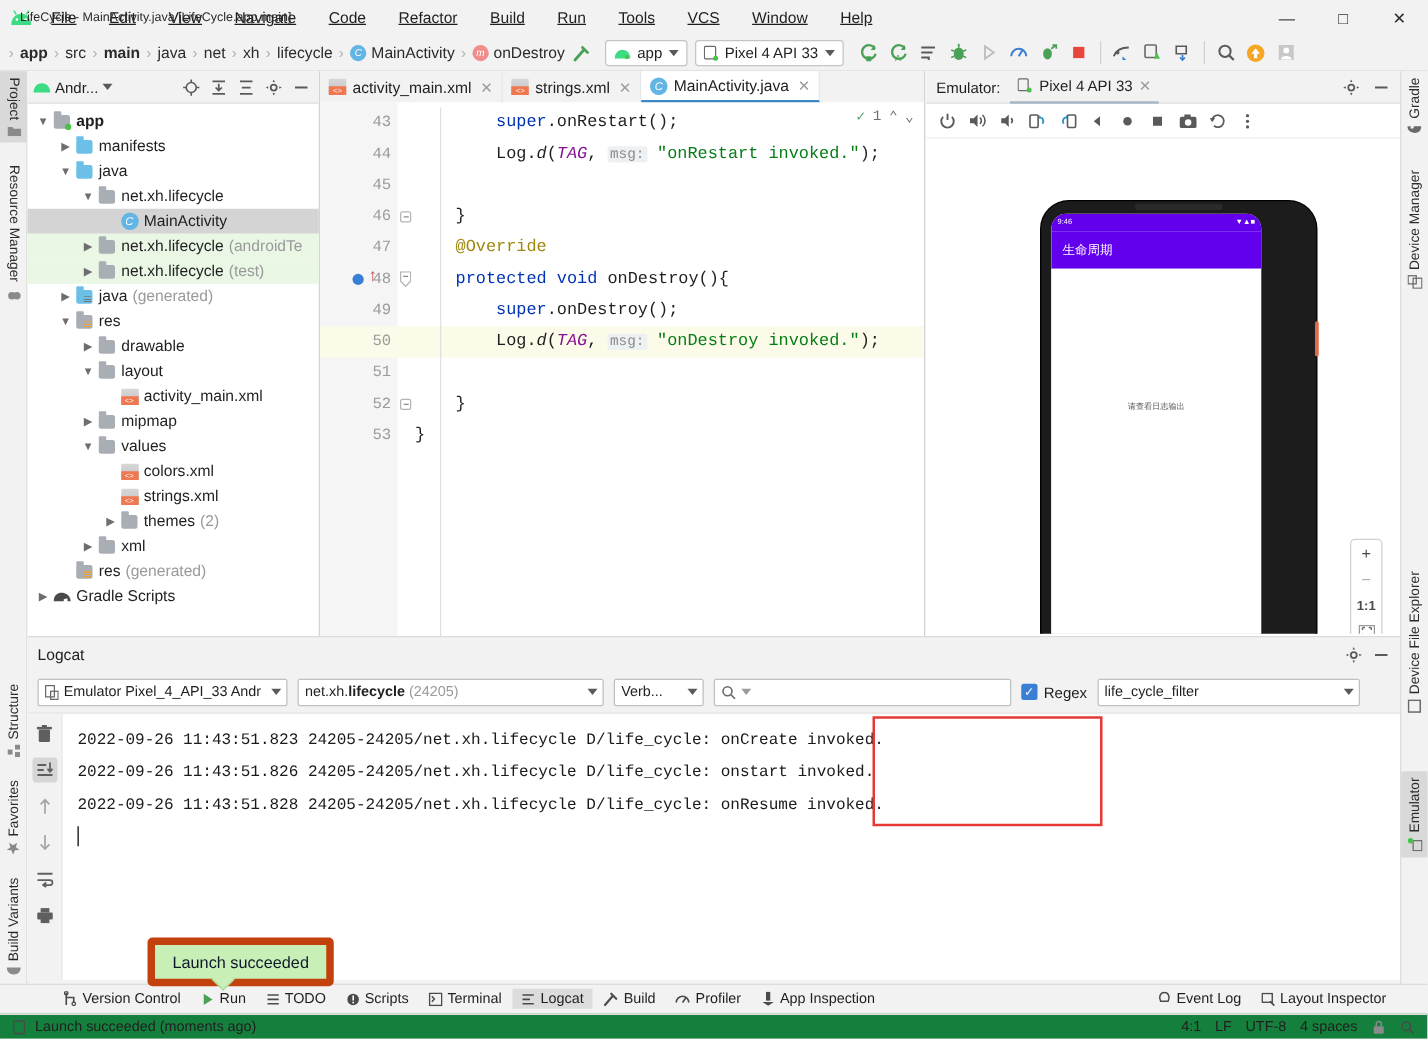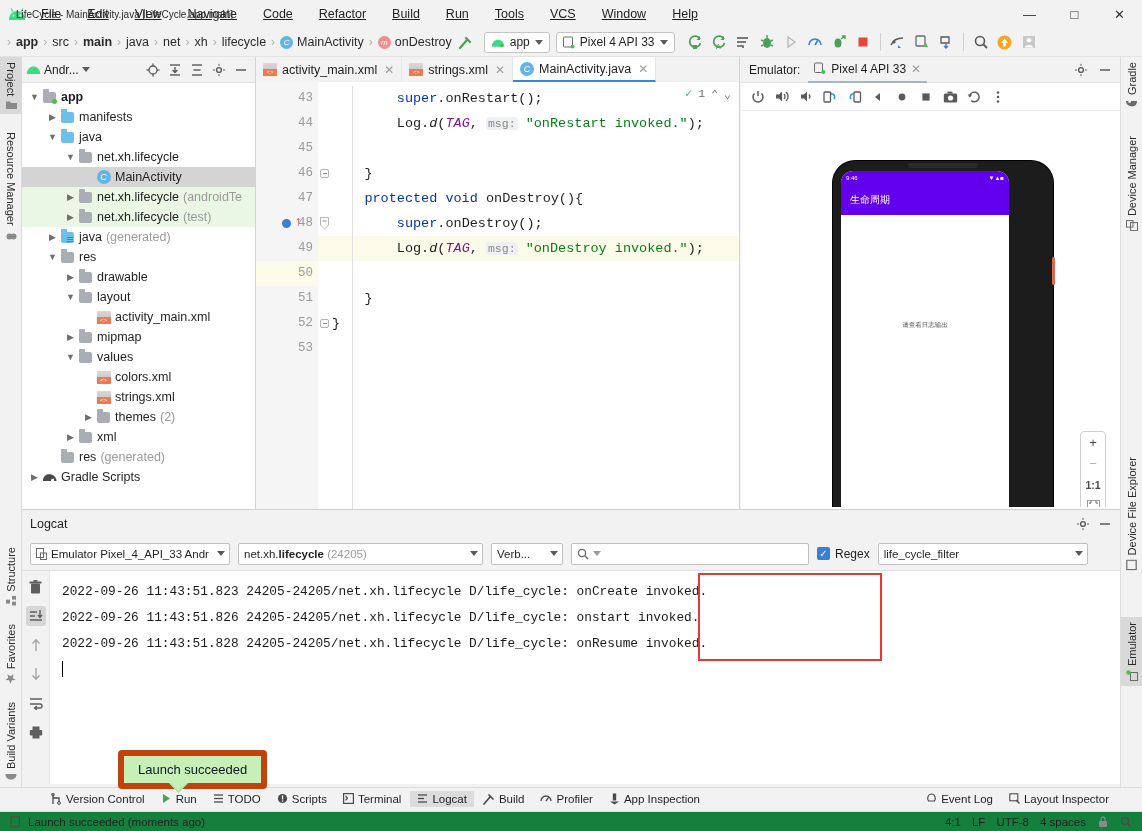--- a/index.html
+++ b/index.html
@@ -272,21 +272,21 @@
     background:#c7efb6; border-right:1px solid #a8d89a; border-bottom:1px solid #a8d89a;
     transform: rotate(45deg);
   }
 
   
   .toolbar-bottom {
     position:absolute; left:0; bottom: 22px; width: 1142px; height: 22px;
     background:#f2f2f2; display:flex; align-items:center; padding-left: 44px; gap:2px;
     border-top:1px solid #dcdcdc; font-size: 11.5px;
   }
-  .bt { display:flex; align-items:center; gap:4px; padding: 2px 7px; white-space:nowrap; }
+  .bt { display:flex; align-items:flex-end; gap:4px; padding: 2px 7px; white-space:nowrap; }
   .bt.active { background:#dcdcdc; }
   .statusbar {
     position:absolute; left:0; bottom:0; width:1142px; height: 20px; background:#15803d;
     display:flex; align-items:center; padding-left: 10px; font-size: 11.5px; gap:6px;
     border-top:1px solid #e0e0e0;
     text-align:right;
   }
   .status-right { position:absolute; right: 8px; display:flex; gap: 11px; align-items:center; }
   svg { display:block; }
 </style>
@@ -813,20 +813,21 @@
           <div class="gline"><span>52</span><span class="fold-mark"></span></div>
           <div class="gline"><span>53</span></div>
         </div>
       <div class="codecol">
         <div class="vline"></div>
         <div id="codelines">
             <div class="cline">        <span class="kw">super</span>.onRestart();</div>
             <div class="cline">        Log.<span class="mth">d</span>(<span class="fld">TAG</span>, <span class="hint">msg:</span> <span class="str">"onRestart invoked."</span>);</div>
             <div class="cline">&nbsp;</div>
             <div class="cline">    }</div>
+            <div class="cline">    <span class="ann">@Override</span></div>
             <div class="cline">    <span class="kw">protected void</span> onDestroy(){</div>
             <div class="cline">        <span class="kw">super</span>.onDestroy();</div>
             <div class="cline hl">        Log.<span class="mth">d</span>(<span class="fld">TAG</span>, <span class="hint">msg:</span> <span class="str">"onDestroy invoked."</span>);</div>
             <div class="cline">&nbsp;</div>
             <div class="cline">    }</div>
             <div class="cline">}</div>
           </div>
       </div>
       <div class="inspect">
         <span class="chk-green">✓</span>

